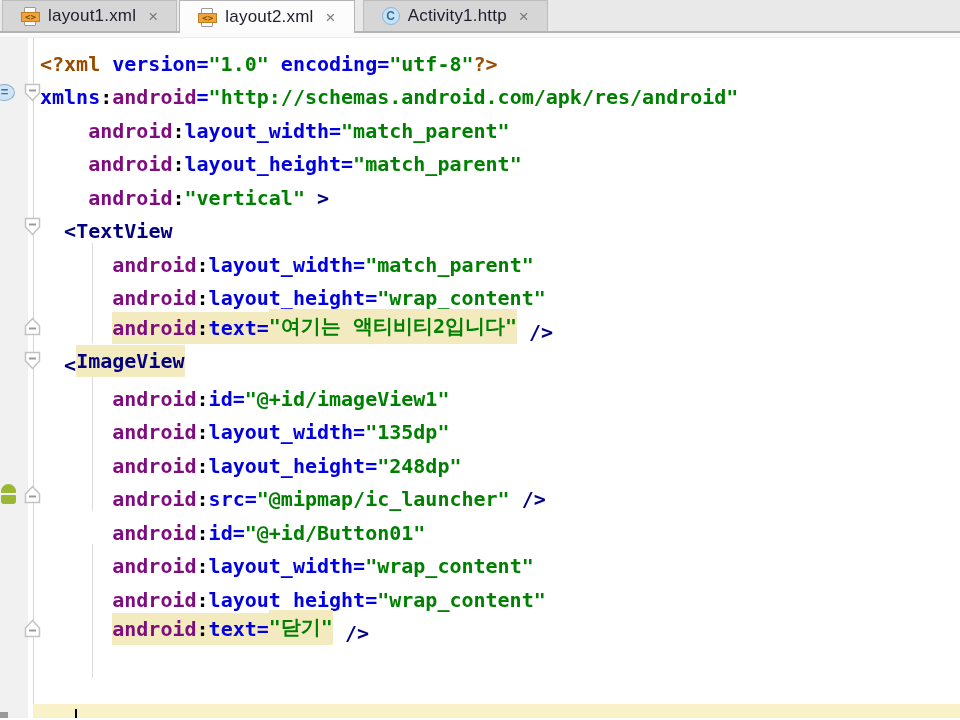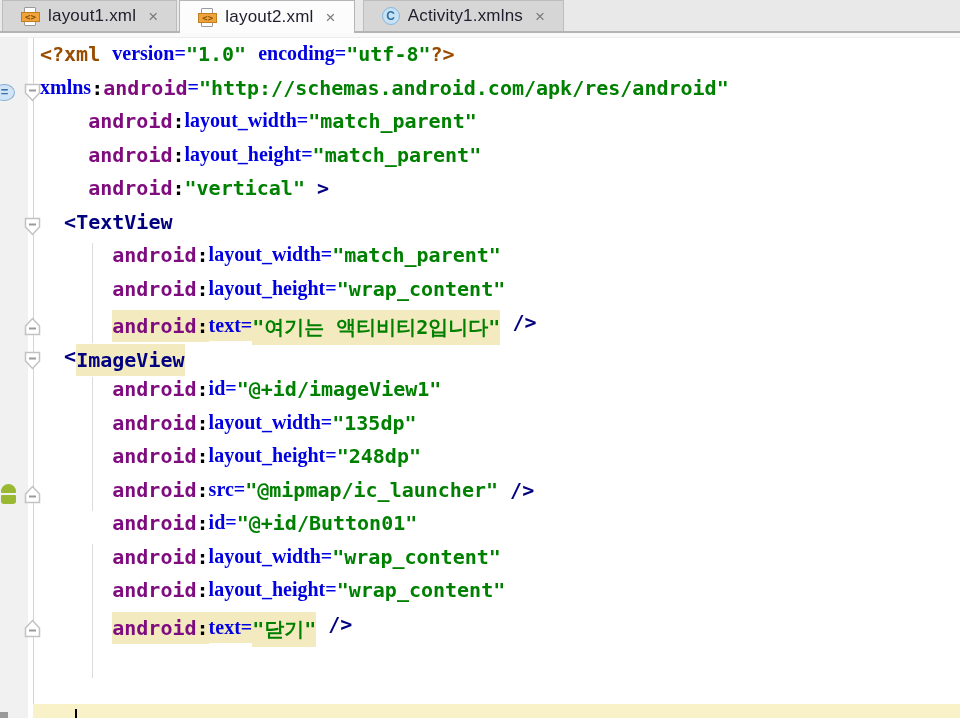--- a/index.html
+++ b/index.html
@@ -32,25 +32,25 @@
     border:1px solid #86b6dc;color:#33719f;font-weight:bold;font-size:12px;
     display:flex;align-items:center;justify-content:center;flex:0 0 auto;}
   
   .substrip{height:5px;background:#fafafa;border-bottom:1px solid #ececec;}
   
   .editor{position:relative;height:680px;background:#fff;overflow:hidden;}
   .gutter-bg{position:absolute;left:0;top:0;bottom:0;width:28px;background:var(--c-gutter);}
   .fold-rail{position:absolute;left:33px;top:0;bottom:0;width:1px;background:#d4d4d4;}
   .guide{position:absolute;left:92px;width:1px;background:#dcdcdc;}
   .code-area{position:absolute;left:0;top:0;right:0;padding-top:4px;}
-  .line{position:relative;height:33.5px;display:flex;align-items:flex-start;
+  .line{position:relative;height:33.5px;display:flex;align-items:flex-end;
     padding-left:40px;white-space:pre;
     font-family:"DejaVu Sans Mono",monospace;font-size:20px;font-weight:bold;}
   .line span{white-space:pre;}
-  .t-tag{color:var(--c-tag);} .t-attr{color:var(--c-attr);font-family:Liberation Serif, serif;} .t-ns{color:var(--c-ns);}
+  .t-tag{color:var(--c-tag);} .t-attr{color:var(--c-attr);} .t-ns{color:var(--c-ns);}
   .t-val{color:var(--c-val);} .t-pi{color:var(--c-pi);} .t-plain{color:var(--c-plain);}
   .t-hl{background:var(--c-hl);padding:4px 0;}
   .fold-marker{position:absolute;left:24px;top:7px;width:17px;height:19px;}
   .bookmark{position:absolute;left:-6px;top:8px;width:21px;height:17px;border-radius:50%;
     background:#cfe4f7;border:1.5px solid #89aed2;color:#3a6ea5;font-weight:bold;
     font-size:13px;line-height:13px;text-align:center;
     font-family:"Liberation Sans",sans-serif;}
   .android-ic{position:absolute;left:1px;top:6px;width:15px;height:20px;}
   .android-ic .dome{width:15px;height:9px;background:var(--c-android);
     border-radius:8px 8px 1px 1px;}
@@ -76,21 +76,21 @@
     <div class="tab active">
       <div class="fic">
         <div class="page"></div>
         <div class="band">&lt;&gt;</div>
       </div>
       <span>layout2.xml</span>
       <span class="tab-close">×</span>
     </div>
     <div class="tab">
       <div class="jic">C</div>
-      <span>Activity1.xmlns</span>
+      <span>Activity1.http</span>
       <span class="tab-close">×</span>
     </div>
   </div>
 <div class="substrip"></div>
 
 <div class="editor" id="editor">
   <div class="gutter-bg"></div>
   <div class="fold-rail"></div>
   <div class="guide" style="top:205px;height:100px"></div>
   <div class="guide" style="top:339px;height:134px"></div>

